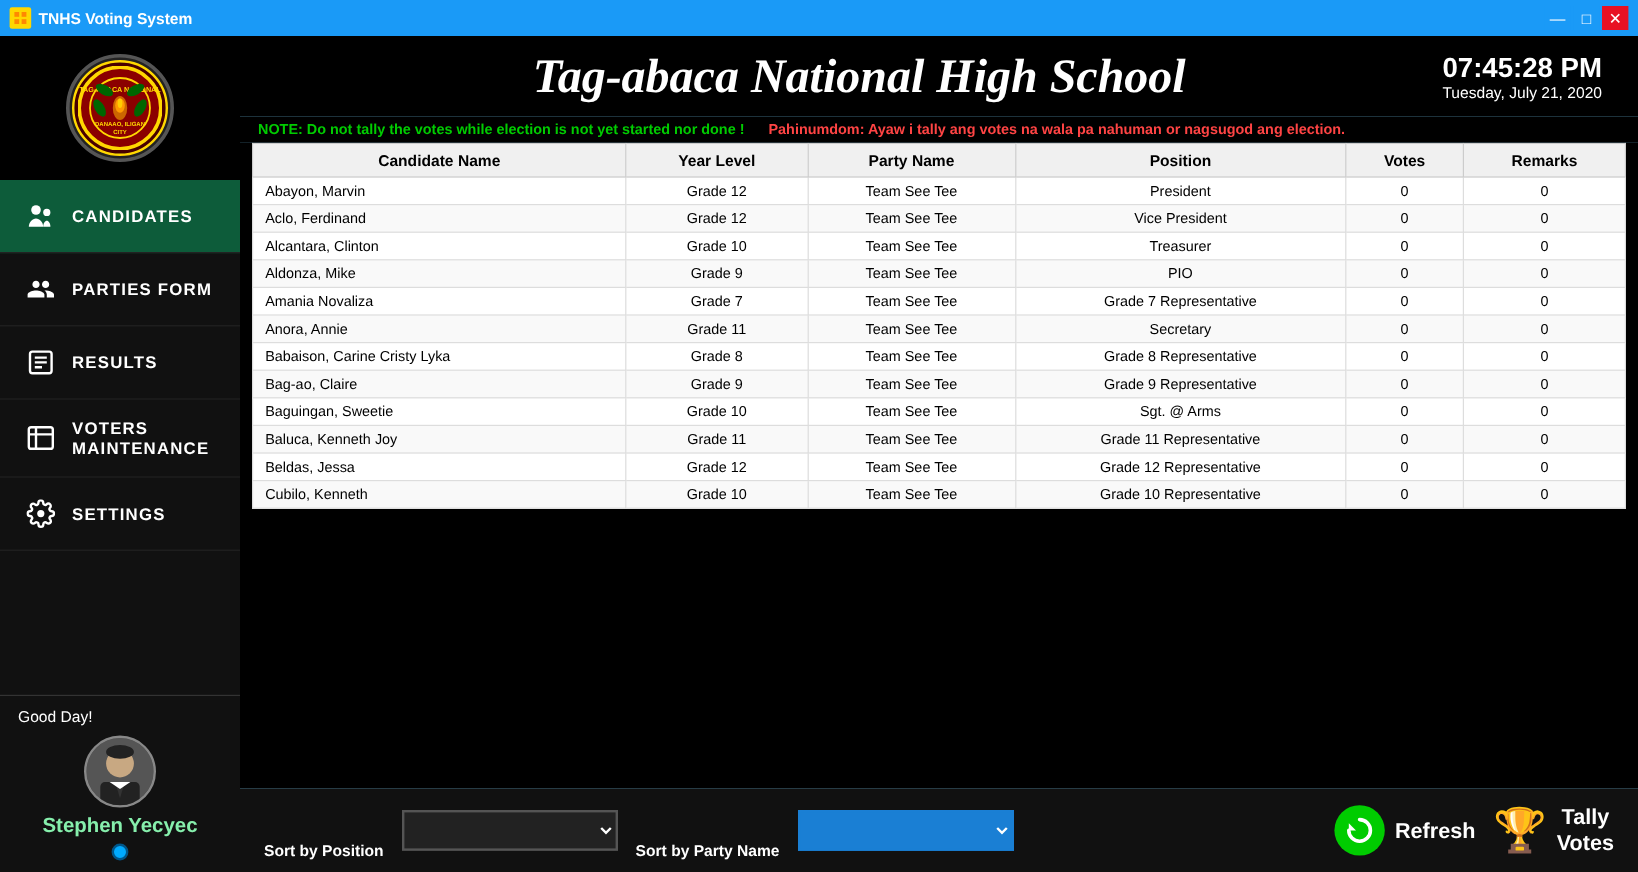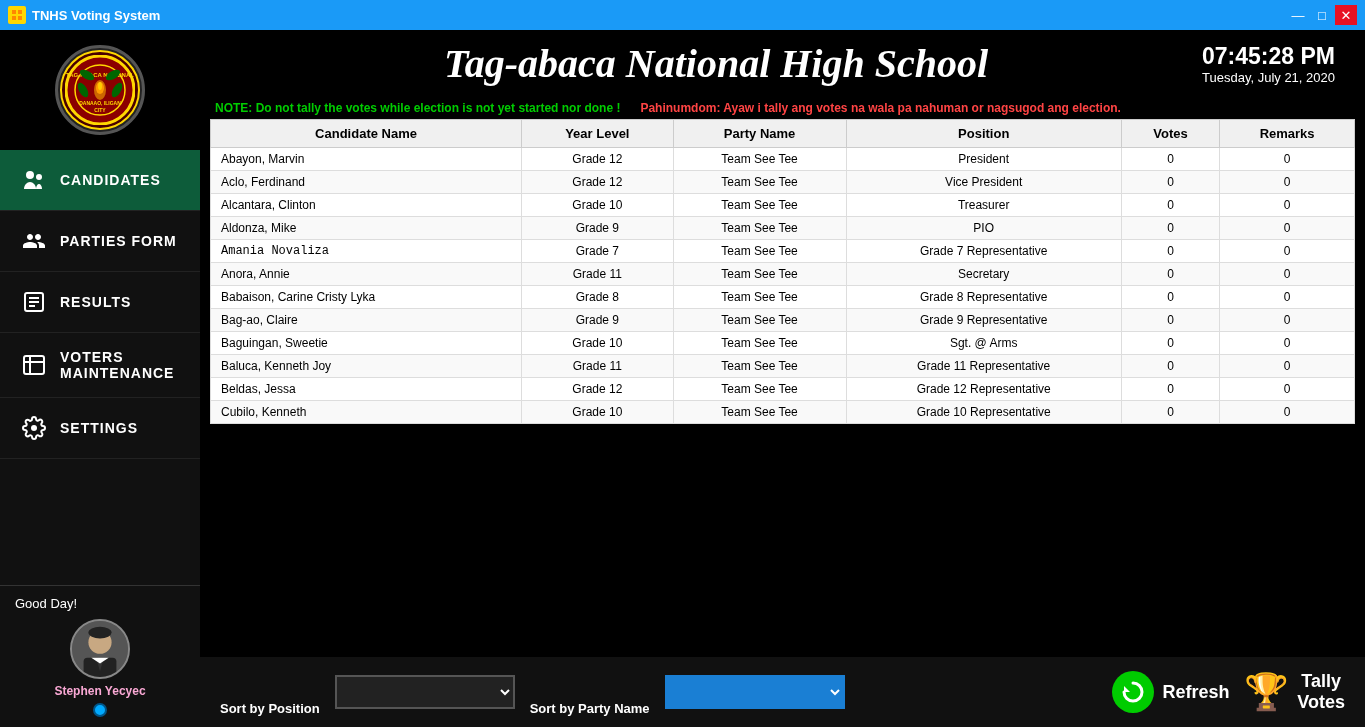--- a/index.html
+++ b/index.html
@@ -72,21 +72,21 @@
     }
     .greeting { color: white; font-size: 13px; margin-bottom: 8px; padding-left: 5px; }
     .user-area { display: flex; flex-direction: column; align-items: center; gap: 5px; }
     .avatar {
       width: 60px; height: 60px; border-radius: 50%;
       background: #555;
       border: 2px solid #888;
       display: flex; align-items: center; justify-content: center;
       overflow: hidden;
     }
-    .username { color: #f9a8d4; font-size: 12px; font-weight: bold; }
+    .username { color: #86efac; font-size: 17px; font-weight: bold; }
     .online-dot { width: 14px; height: 14px; background: #00aaff; border-radius: 50%; border: 2px solid #005588; }
 
     
     .right-panel { flex: 1; display: flex; flex-direction: column; background: #7dd3fc; }
 
     
     .header {
       background: #000;
       display: flex;
       align-items: center;
@@ -369,21 +369,21 @@
             </tr>
             <tr>
               <td style="text-align: left;">Aldonza, Mike</td>
               <td>Grade 9</td>
               <td>Team See Tee</td>
               <td>PIO</td>
               <td>0</td>
               <td>0</td>
             </tr>
             <tr>
-              <td style="text-align: left; font-family: Liberation Mono, monospace;">Amania Novaliza</td>
+              <td style="text-align: left;">Amania Novaliza</td>
               <td>Grade 7</td>
               <td>Team See Tee</td>
               <td>Grade 7 Representative</td>
               <td>0</td>
               <td>0</td>
             </tr>
             <tr>
               <td style="text-align: left; margin-left: 24px;">Anora, Annie</td>
               <td>Grade 11</td>
               <td>Team See Tee</td>

